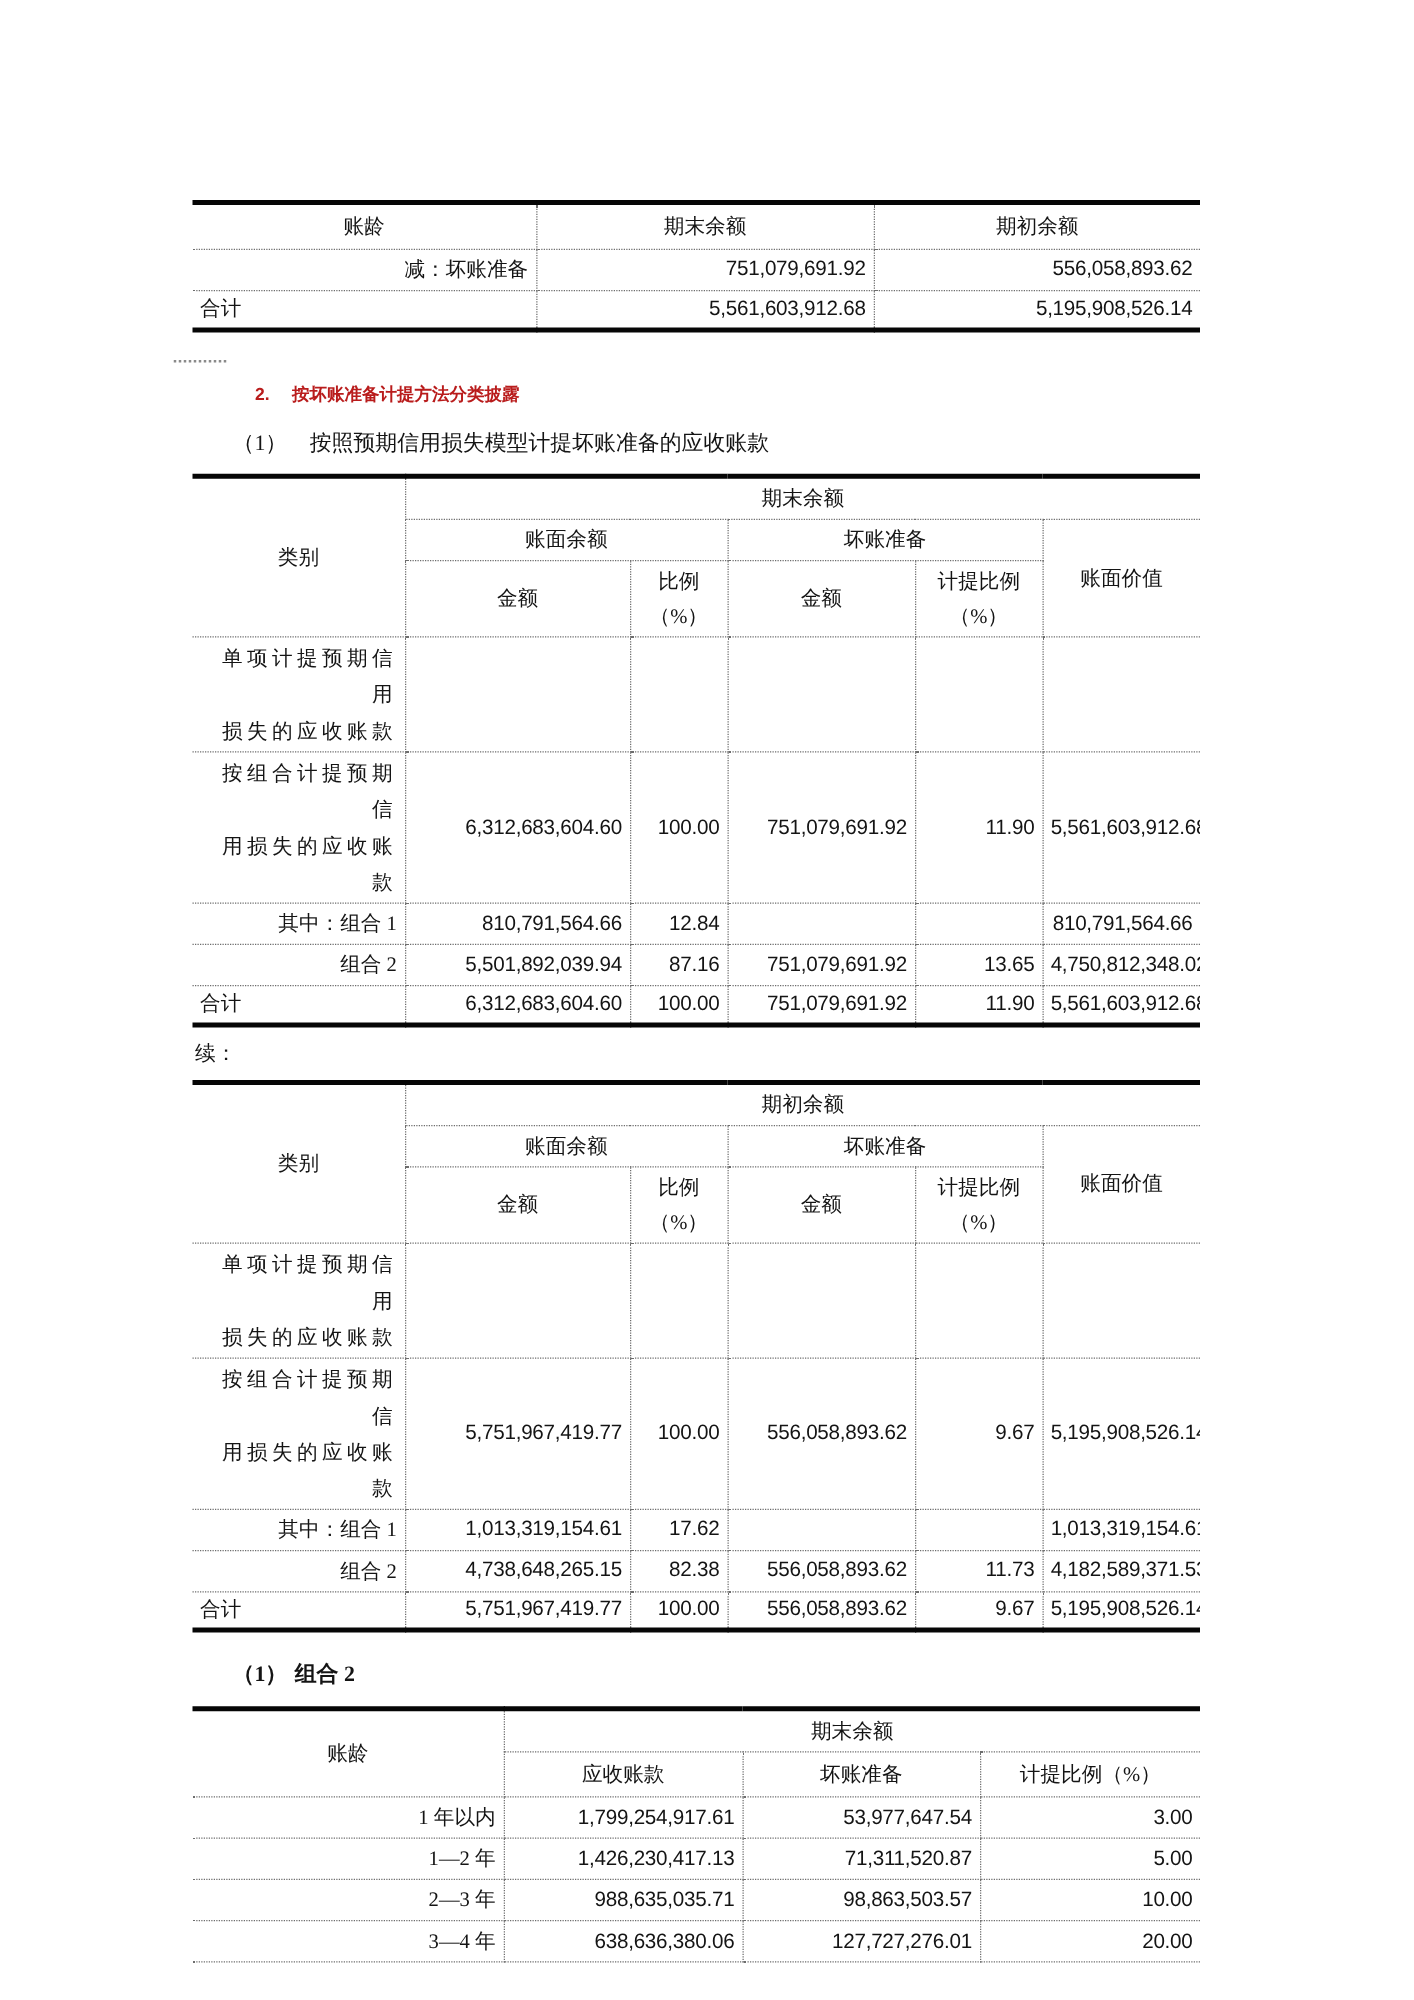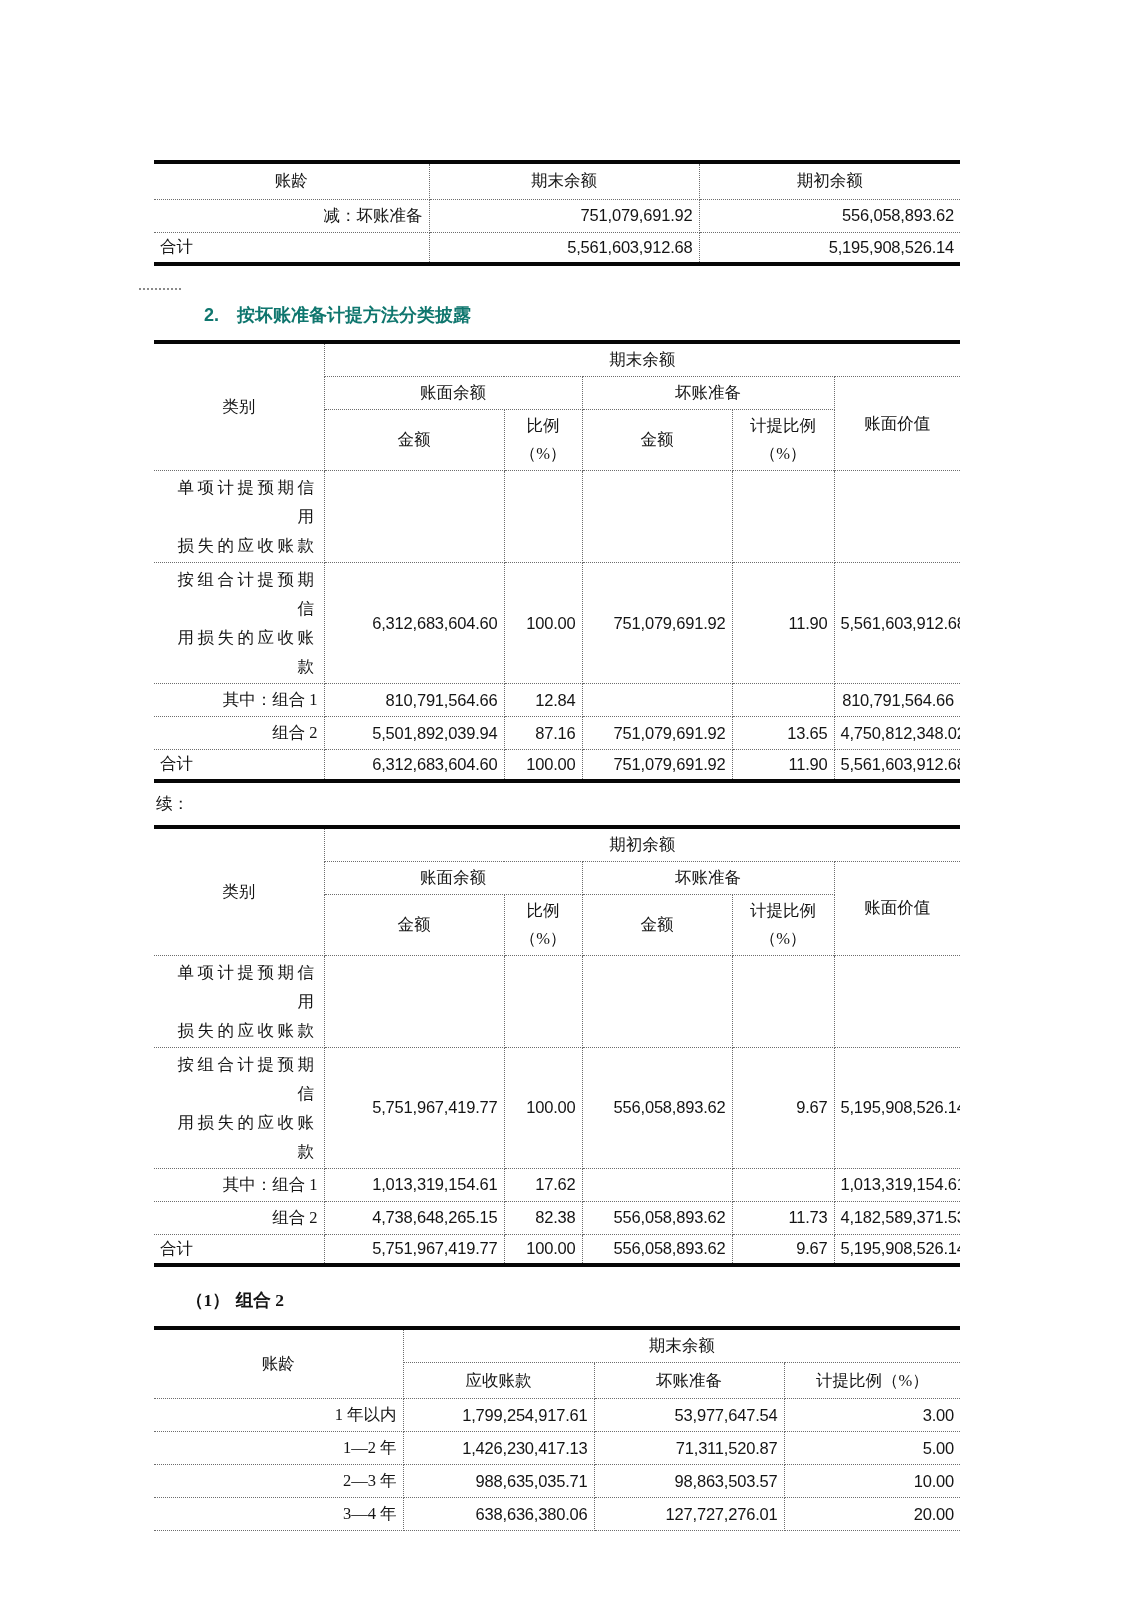--- a/index.html
+++ b/index.html
@@ -40,21 +40,21 @@
 
   .cat { text-align: right; padding-left: 10px; line-height: 28px; }
   .tot { text-align: left; }
   .num { text-align: right; padding-right: 12px;
          font-family: "Liberation Sans", "DejaVu Sans", sans-serif;
          font-size: 15.5px; letter-spacing: -0.2px; }
   .pre { white-space: pre-line; }
   .ls  { letter-spacing: 3.5px; line-height: 29px; }
 
   .h-sec { margin: 36px 0 0 50px; font-family: "Liberation Sans", "DejaVu Sans", sans-serif;
-           font-weight: bold; font-size: 18px; line-height: 26px; color: #0f766e; }
+           font-weight: bold; font-size: 14px; line-height: 26px; color: #b91c1c; }
   .h-sec .h-num { margin-right: 18px; }
   .h-sec.sec3 { margin-top: 42px; }
   .h-sub { margin: 13px 0 0 32px; font-size: 17.5px; line-height: 26px; }
   .h-sub .sub-label { margin-right: 18px; }
   .h-sub.sub2 { margin-top: 20px; font-weight: bold; }
   .h-sub.sub2 .sub-label { margin-right: 6px; }
   .tbl-gap { margin-top: 12px; }
   .cont { margin: 9px 0 9px 2px; font-size: 16.5px; line-height: 24px; }
   .combo { margin-top: 13px; }
 </style>
@@ -88,20 +88,23 @@
         <tr>
           <td class="tot">合计</td>
           <td class="num">5,561,603,912.68</td>
           <td class="num">5,195,908,526.14</td>
         </tr>
       </tbody>
     </table>
 
     <div class="h-sec">
       <span class="h-num">2.</span><span>按坏账准备计提方法分类披露</span>
+    </div>
+    <div class="h-sub">
+      <span class="sub-label">（1）</span><span>按照预期信用损失模型计提坏账准备的应收账款</span>
     </div>
 
     <table class="rpt big tbl-gap">
       <colgroup>
           <col style="width:170px">
           <col style="width:180px">
           <col style="width:78px">
           <col style="width:150px">
           <col style="width:102px">
           <col style="width:126px">

